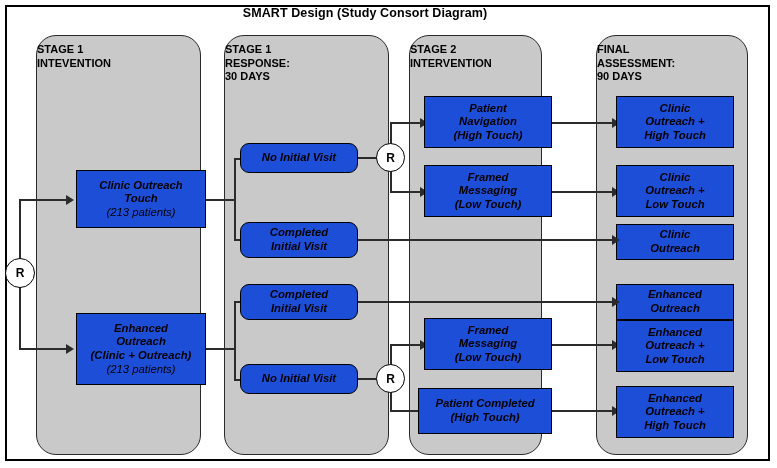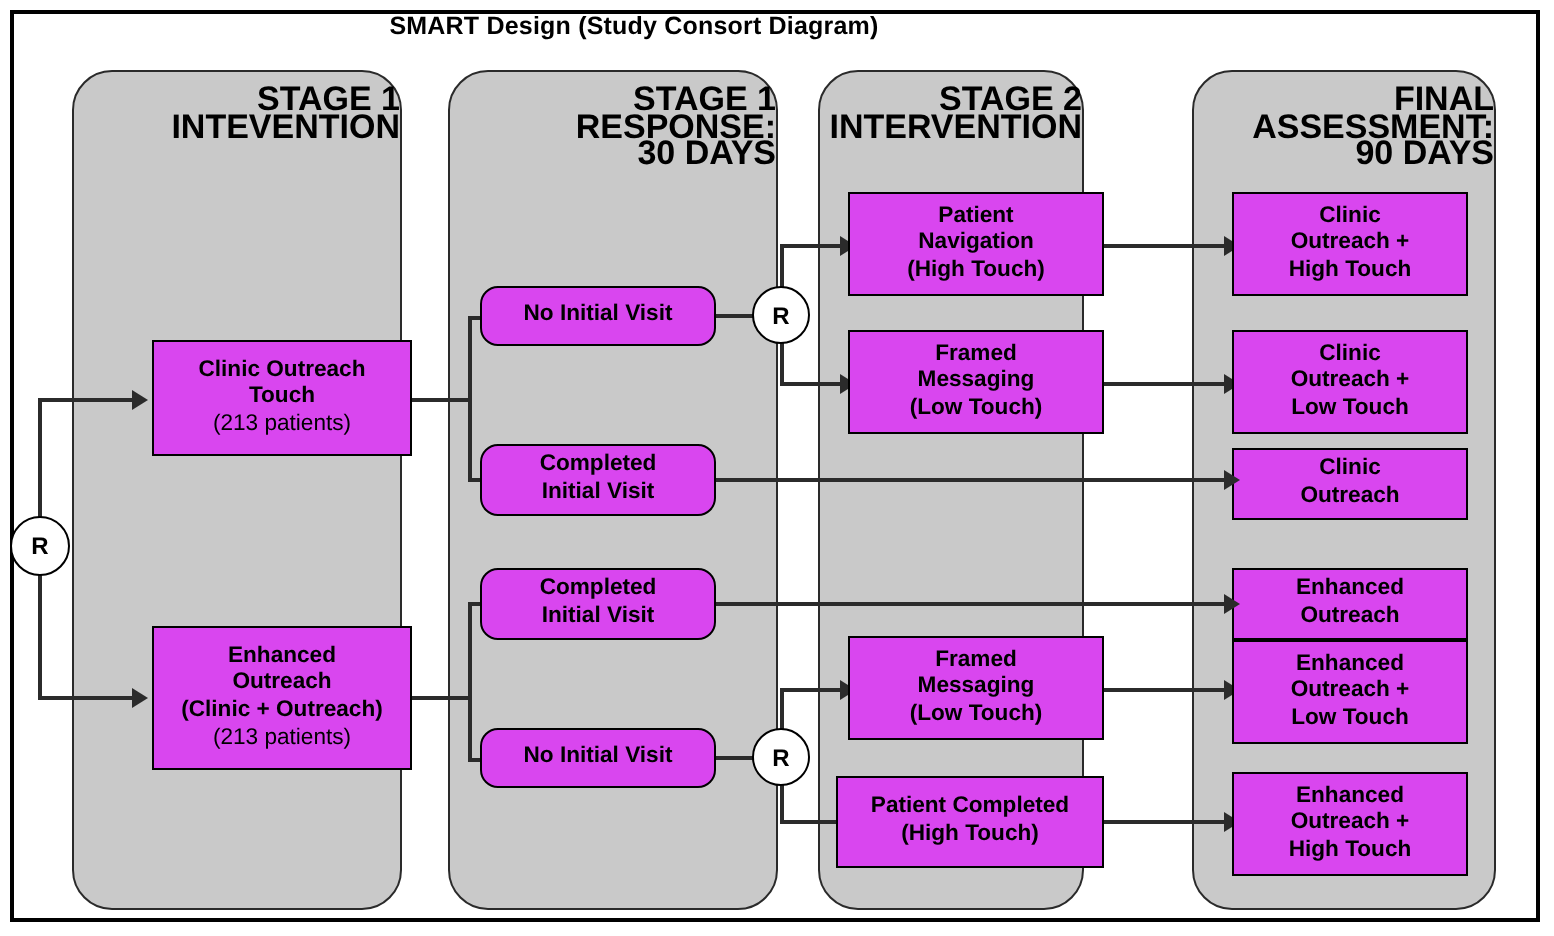--- a/index.html
+++ b/index.html
@@ -25,58 +25,60 @@
 
   .title{
     position:absolute;
     left:0;top:6px;
     width:634px;
     text-align:center;
     font-size:12.5px;
     font-weight:bold;
     color:#000;
     letter-spacing:.1px;
+    padding-left:48px;
   }
 
   
   .col{
     position:absolute;
     background:#c9c9c9;
     border:1.5px solid #2a2a2a;
     border-radius:20px;
     box-sizing:border-box;
   }
   .col-title{
     position:absolute;
     left:0;right:0;
     top:7px;
-    text-align:right;
-    font-size:17px;
+    text-align:left;
+    font-size:11px;
     font-weight:bold;
     line-height:13.5px;
     color:#000;
     white-space:pre-line;
   }
 
   
   .node{
     position:absolute;
-    background:#d946ef;
+    background:#1d4ed8;
     border:1.6px solid #000;
     box-sizing:border-box;
     display:flex;
     align-items:center;
     justify-content:center;
     text-align:center;
     font-size:11.3px;
     font-weight:bold;
     line-height:13.6px;
     color:#000;
     white-space:pre-line;
     z-index:6;
+    font-style:italic;
   }
   .node.rounded{border-radius:9px;}
   .node .sub{font-weight:normal;}
 
   
   .rnode{
     position:absolute;
     background:#ffffff;
     border:1.6px solid #000;
     border-radius:50%;

